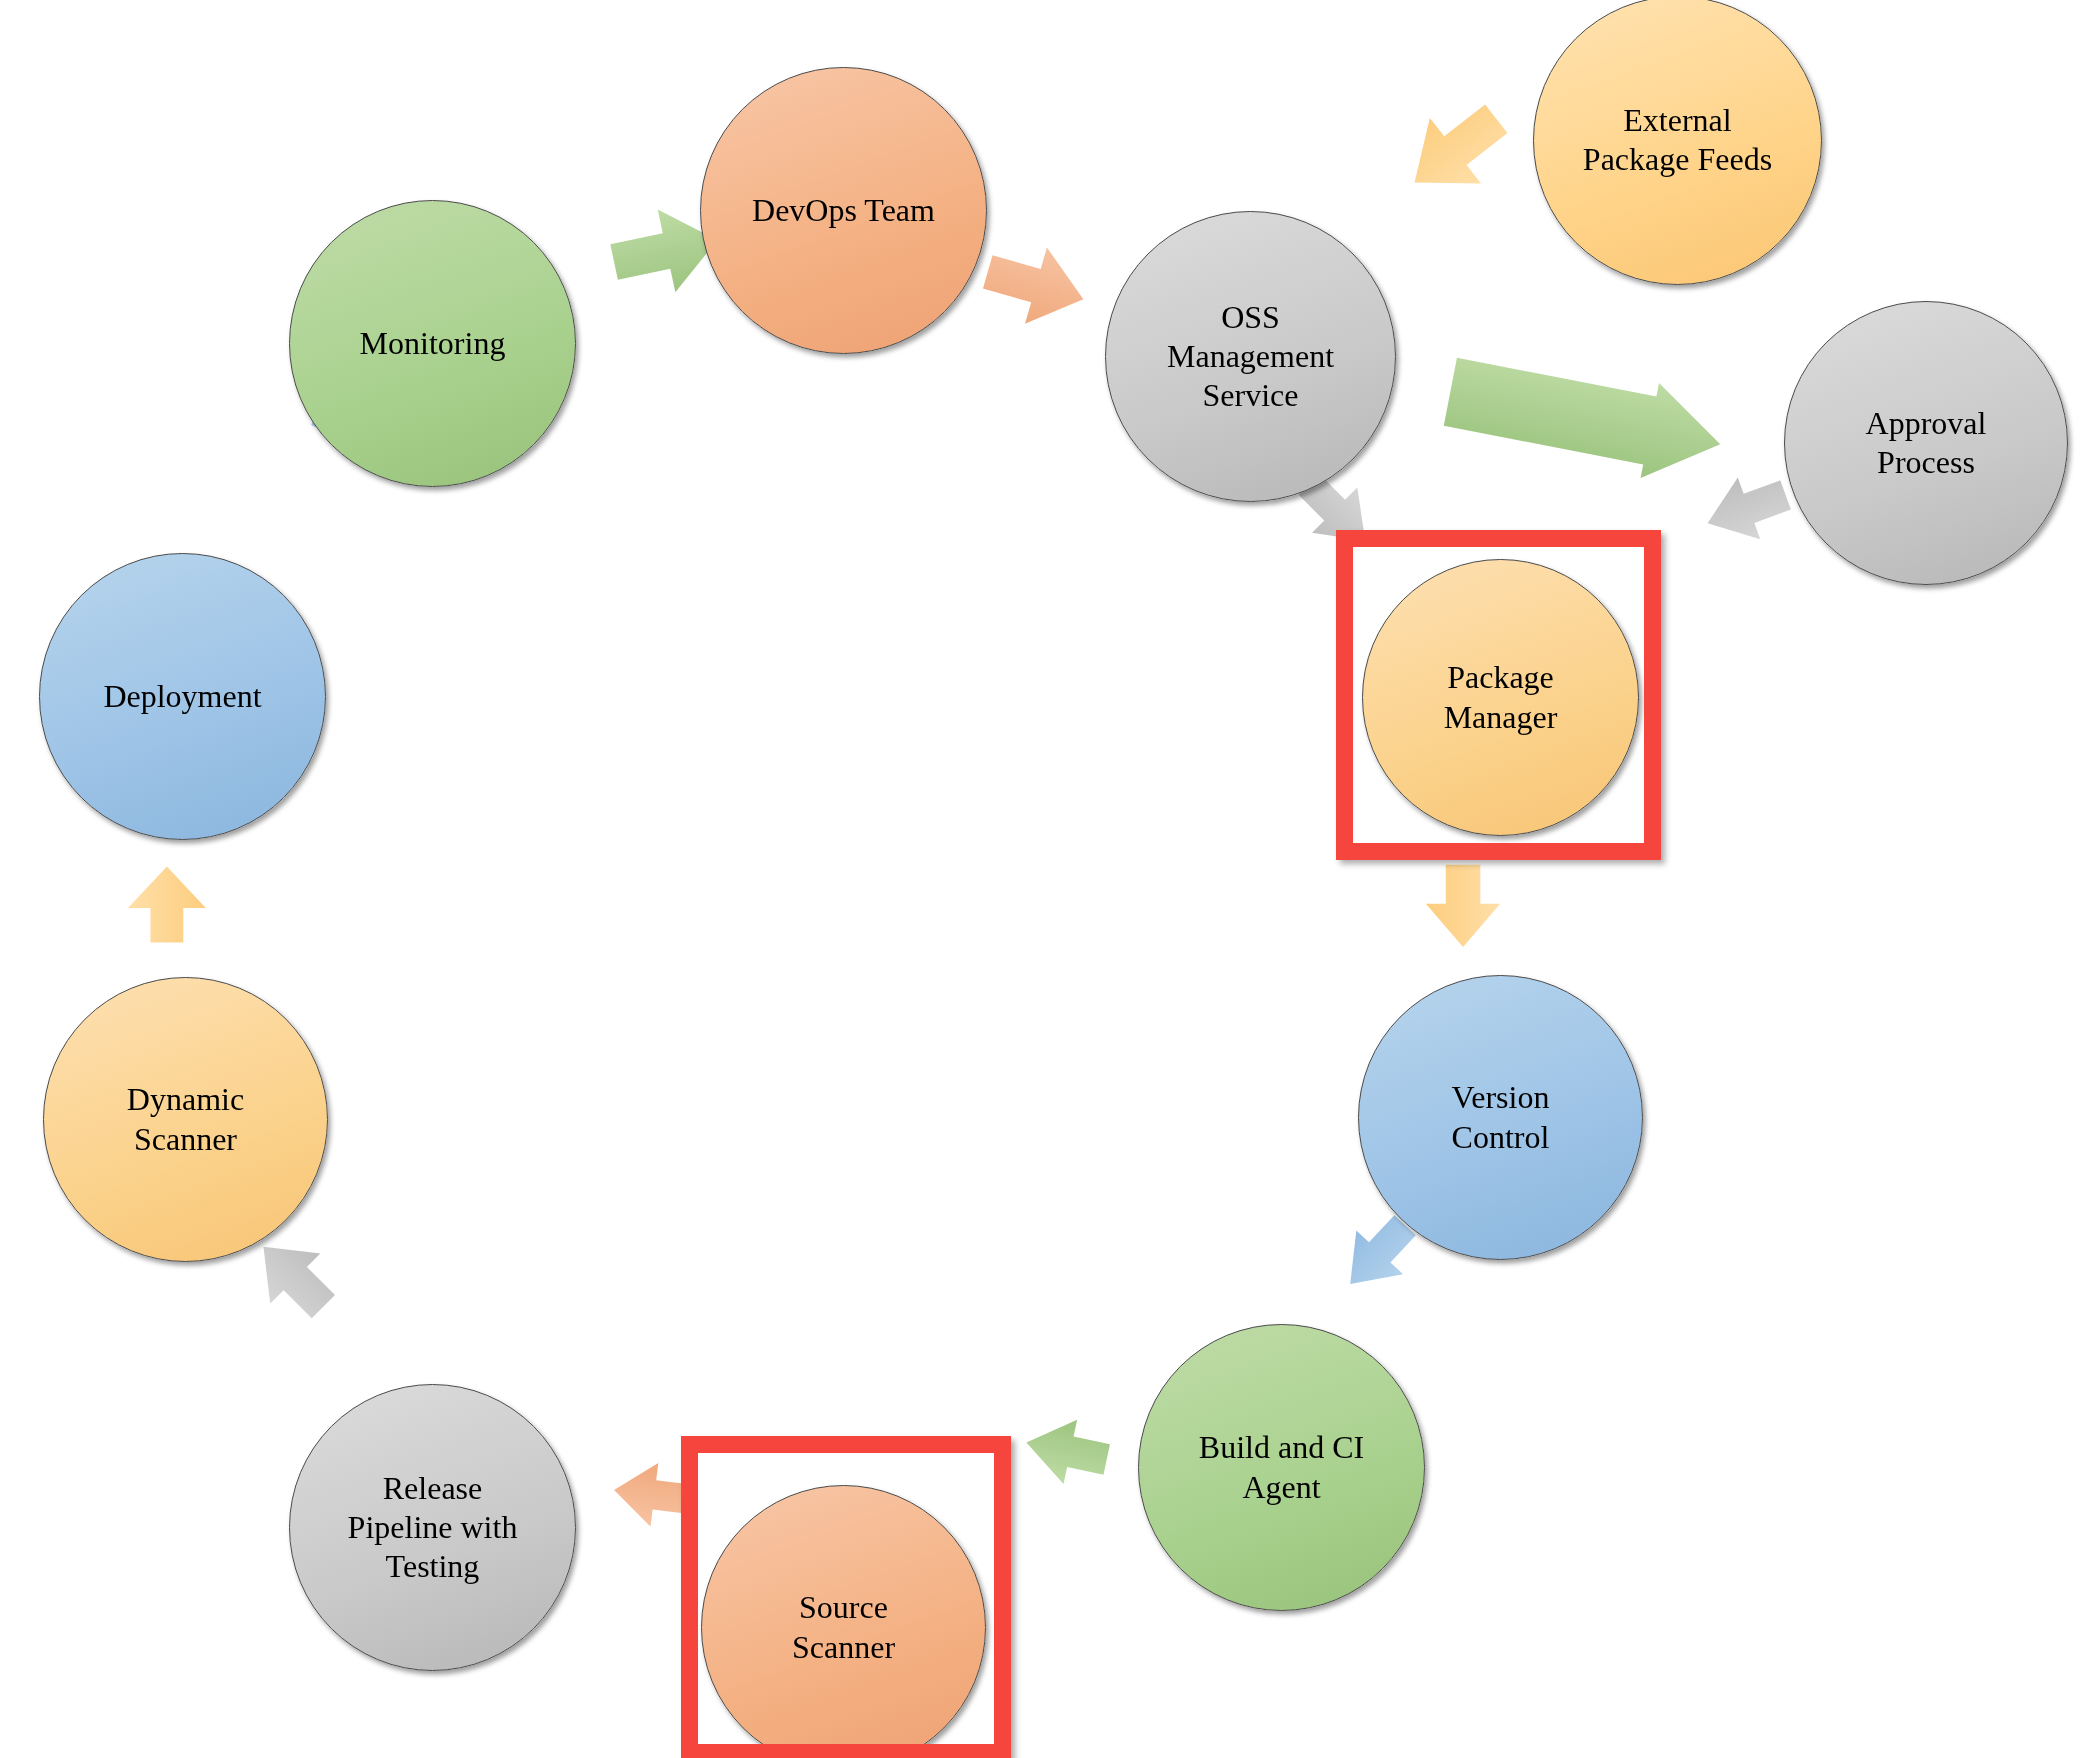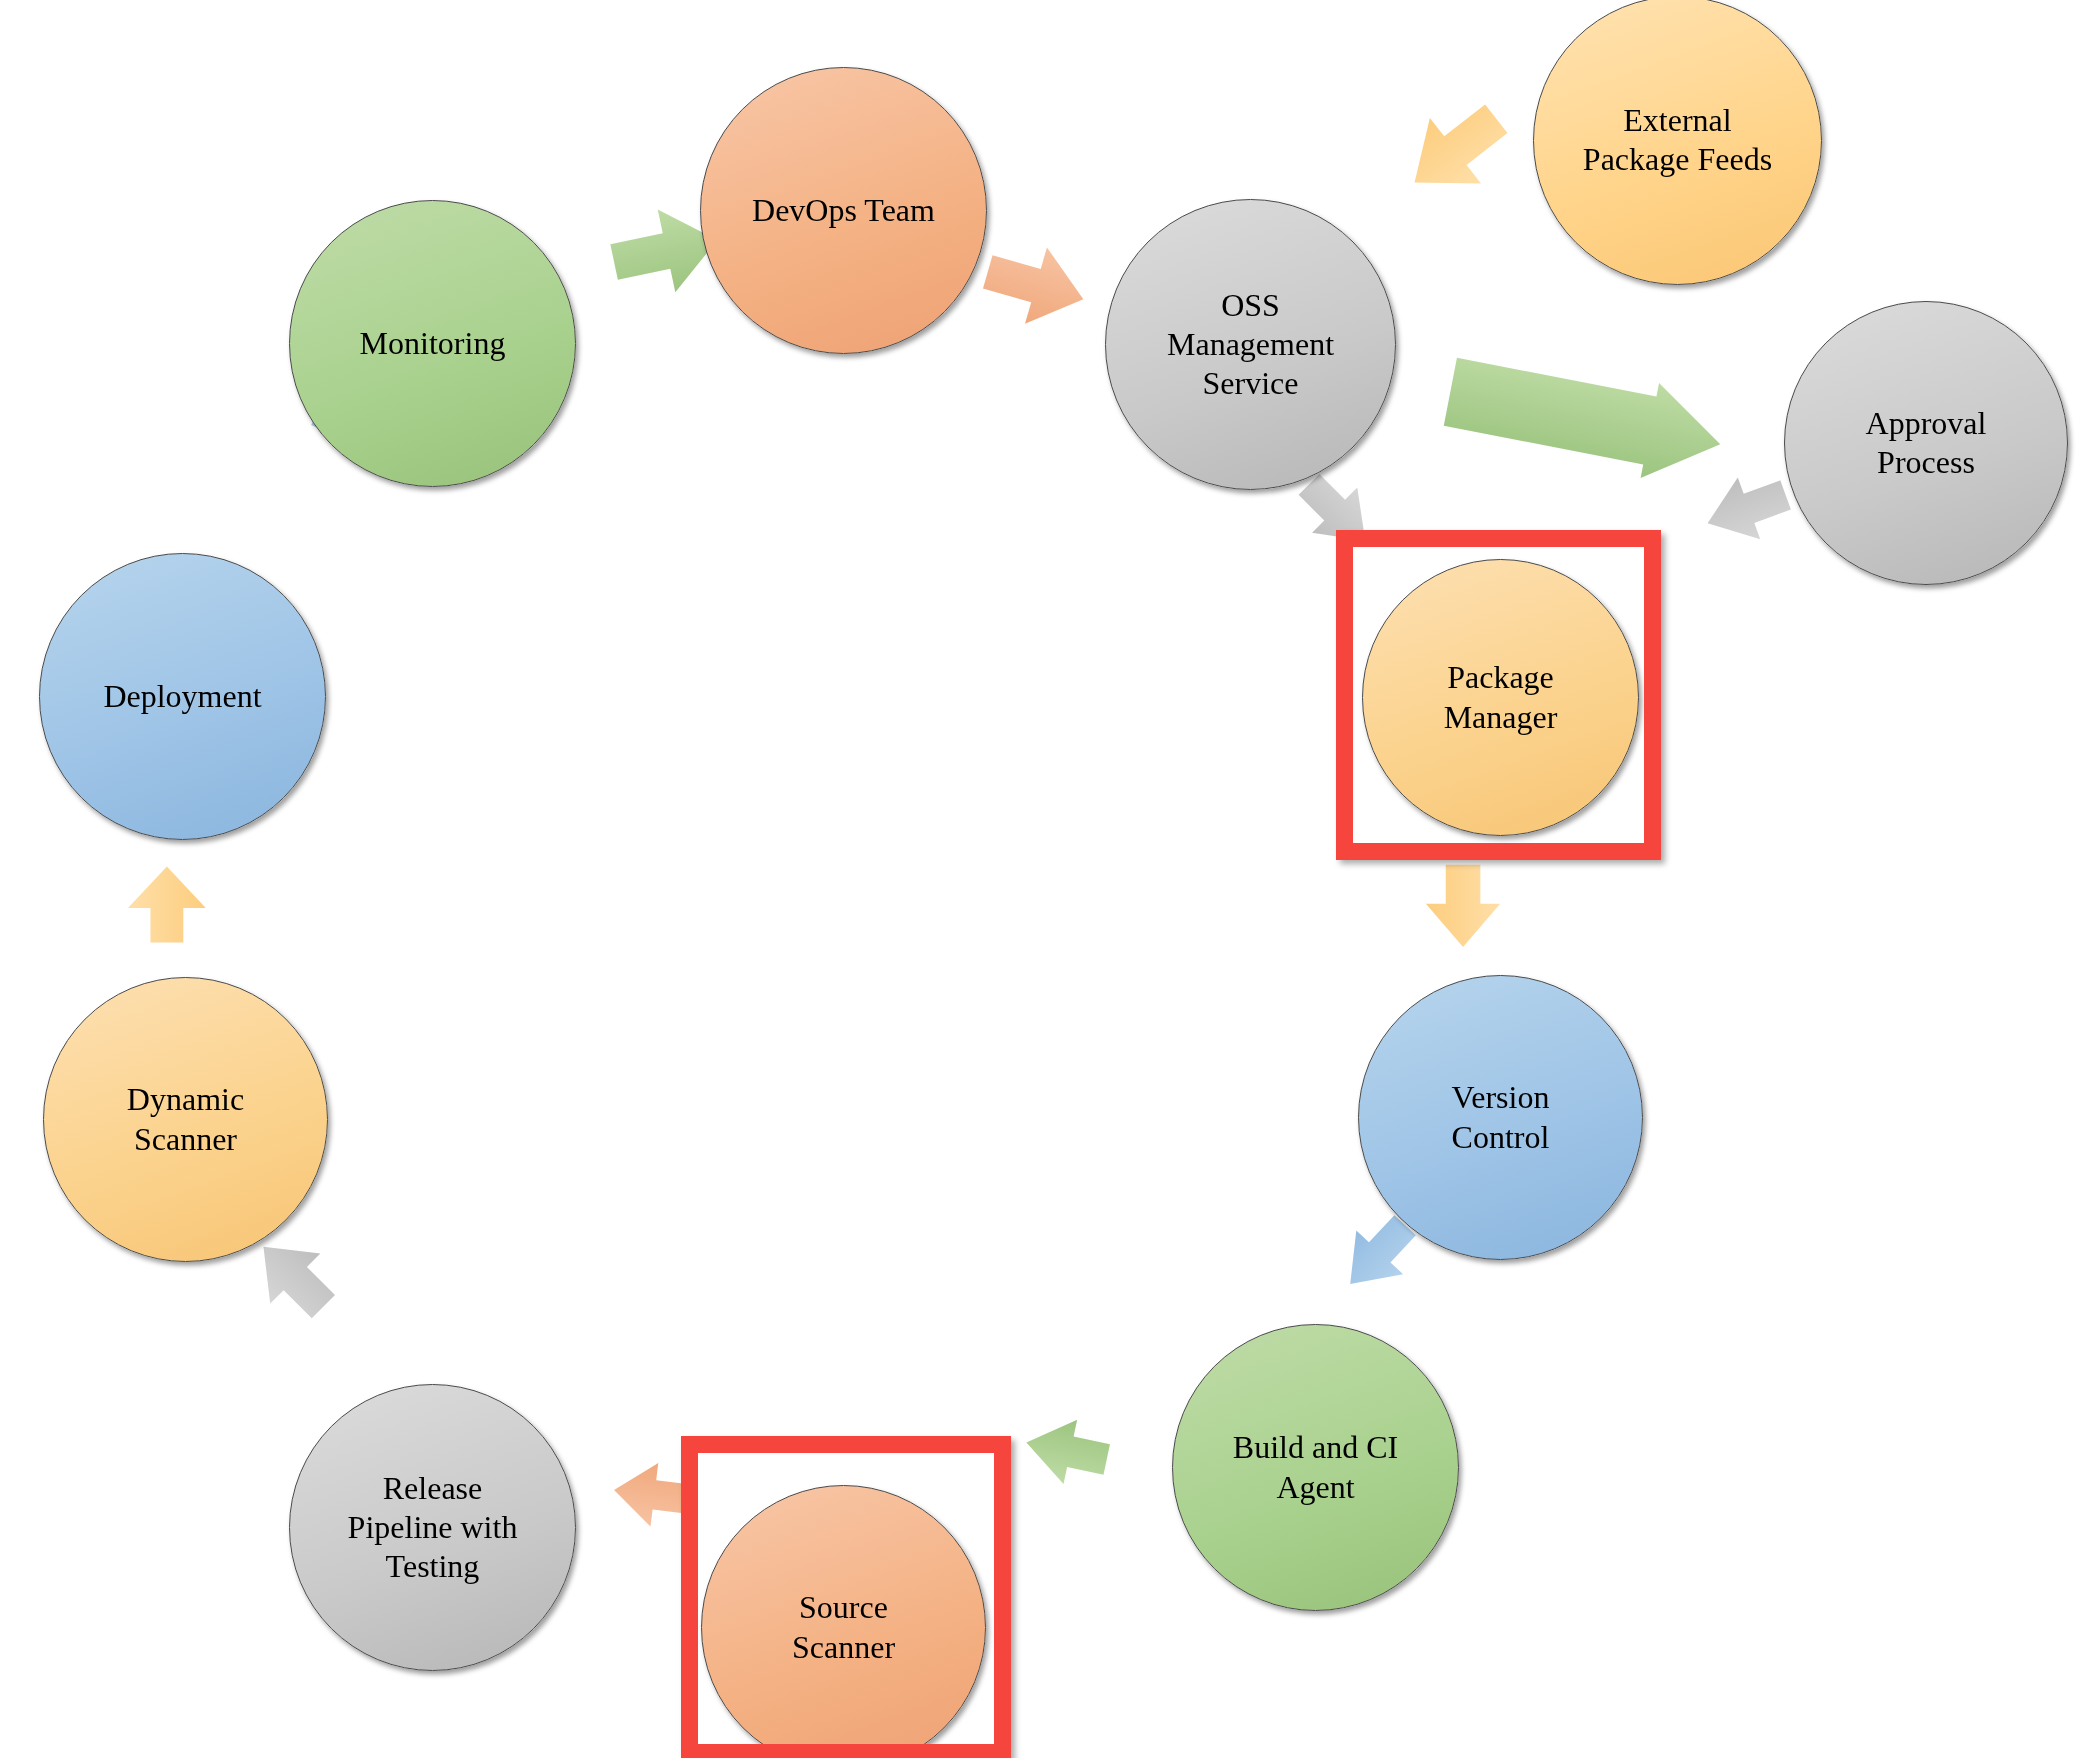--- a/index.html
+++ b/index.html
@@ -107,21 +107,21 @@
   <div class="node" style="left:700px;top:67px;width:287px;height:287px;
               background:linear-gradient(160deg,#F8C7A8 0%,#F4B183 58%,#EEA173 100%);">
     <span class="lbl">DevOps Team</span>
   </div>
 
   <div class="node" style="left:289px;top:200px;width:287px;height:287px;
               background:linear-gradient(160deg,#BFDCA8 0%,#A9D18E 58%,#97C279 100%);">
     <span class="lbl">Monitoring</span>
   </div>
 
-  <div class="node" style="left:1105px;top:199px;width:291px;height:291px;
+  <div class="node" style="left:1105px;top:211px;width:291px;height:291px;
               background:linear-gradient(160deg,#DCDCDC 0%,#C9C9C9 58%,#B6B6B6 100%);">
     <span class="lbl">OSS
 Management
 Service</span>
   </div>
 
   <div class="node" style="left:1533px;top:-4.3px;width:289px;height:289px;
               background:linear-gradient(160deg,#FFE3B2 0%,#FFD48A 58%,#FAC572 100%);">
     <span class="lbl">External
 Package Feeds</span>
@@ -138,21 +138,21 @@
     <span class="lbl">Package
 Manager</span>
   </div>
 
   <div class="node" style="left:1358px;top:975px;width:285px;height:285px;
               background:linear-gradient(160deg,#B7D5ED 0%,#9DC3E6 58%,#8AB5DE 100%);">
     <span class="lbl">Version
 Control</span>
   </div>
 
-  <div class="node" style="left:1172px;top:1324px;width:287px;height:287px;
+  <div class="node" style="left:1138px;top:1324px;width:287px;height:287px;
               background:linear-gradient(160deg,#BFDCA8 0%,#A9D18E 58%,#97C279 100%);text-align:center;">
     <span class="lbl">Build and CI
 Agent</span>
   </div>
 
   <div class="node" style="left:701px;top:1485px;width:285px;height:285px;
               background:linear-gradient(160deg,#F8C7A8 0%,#F4B183 58%,#EEA173 100%);">
     <span class="lbl">Source
 Scanner</span>
   </div>

